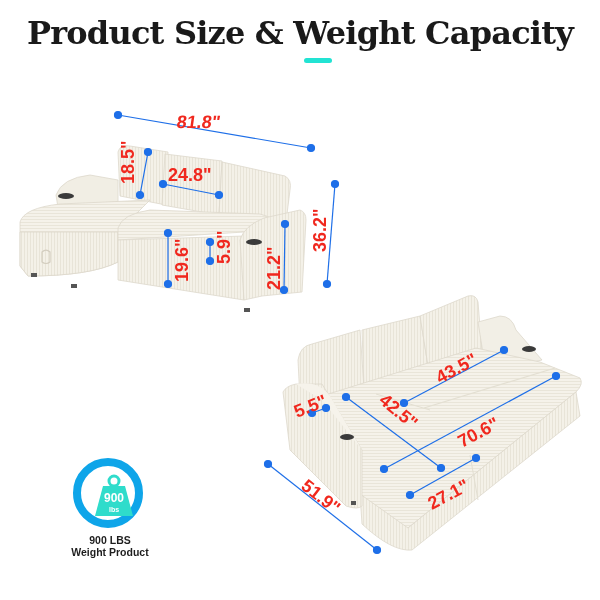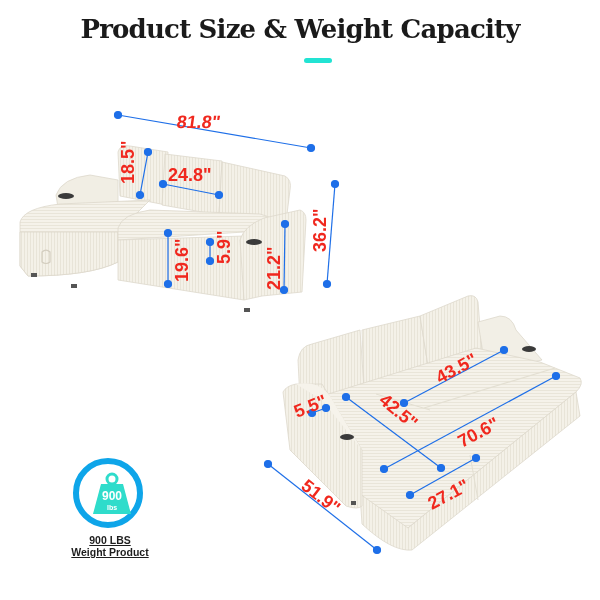--- a/index.html
+++ b/index.html
@@ -1,37 +1,37 @@
 <!DOCTYPE html>
 <html><head>
 <meta charset="utf-8">
 <style>
   html, body { margin: 0; padding: 0; background: #ffffff; }
   body { width: 600px; height: 600px; position: relative; overflow: hidden; font-family: "DejaVu Sans", sans-serif; }
   .title {
     position: absolute; left: 0; top: 14px; width: 600px; text-align: center;
-    font-family: "DejaVu Serif", serif; font-weight: bold; font-size: 26px; color: #1a1a1a;
+    font-family: "DejaVu Serif", serif; font-weight: bold; font-size: 32px; color: #1a1a1a;
     letter-spacing: -0.8px;
   }
   .title-underline {
     position: absolute; left: 304px; top: 58px; width: 28px; height: 5px;
     border-radius: 3px; background: #22e3d3;
   }
   svg.scene { position: absolute; left: 0; top: 0; }
   .dim { font-family: "Liberation Sans", sans-serif; font-weight: bold; fill: #f0281e; font-size: 18px; }
   .badge {
     position: absolute; left: 59px; top: 458px; width: 100px; height: 86px;
   }
   .badge-circle {
     position: absolute; left: 14px; top: 0; width: 70px; height: 70px; border-radius: 50%;
-    border: 6px solid #0ea5e9; box-sizing: border-box; background: #fff;
+    border: 8px solid #0ea5e9; box-sizing: border-box; background: #fff;
   }
   .badge-label {
     position: absolute; left: 0; width: 134px; margin-left: -16px; text-align: center;
-    font-family: "Liberation Sans", sans-serif; font-weight: bold; font-size: 10.5px; color: #1e1e1e; line-height: 12px; text-decoration: underline;
+    font-family: "Liberation Sans", sans-serif; font-weight: bold; font-size: 10.5px; color: #1e1e1e; line-height: 12px;
   }
 </style>
 </head>
 <body>
 
 <div class="title">Product Size &amp; Weight Capacity</div>
 <div class="title-underline"></div>
 
 <svg class="scene" width="600" height="600" viewBox="0 0 600 600">
   <defs>

